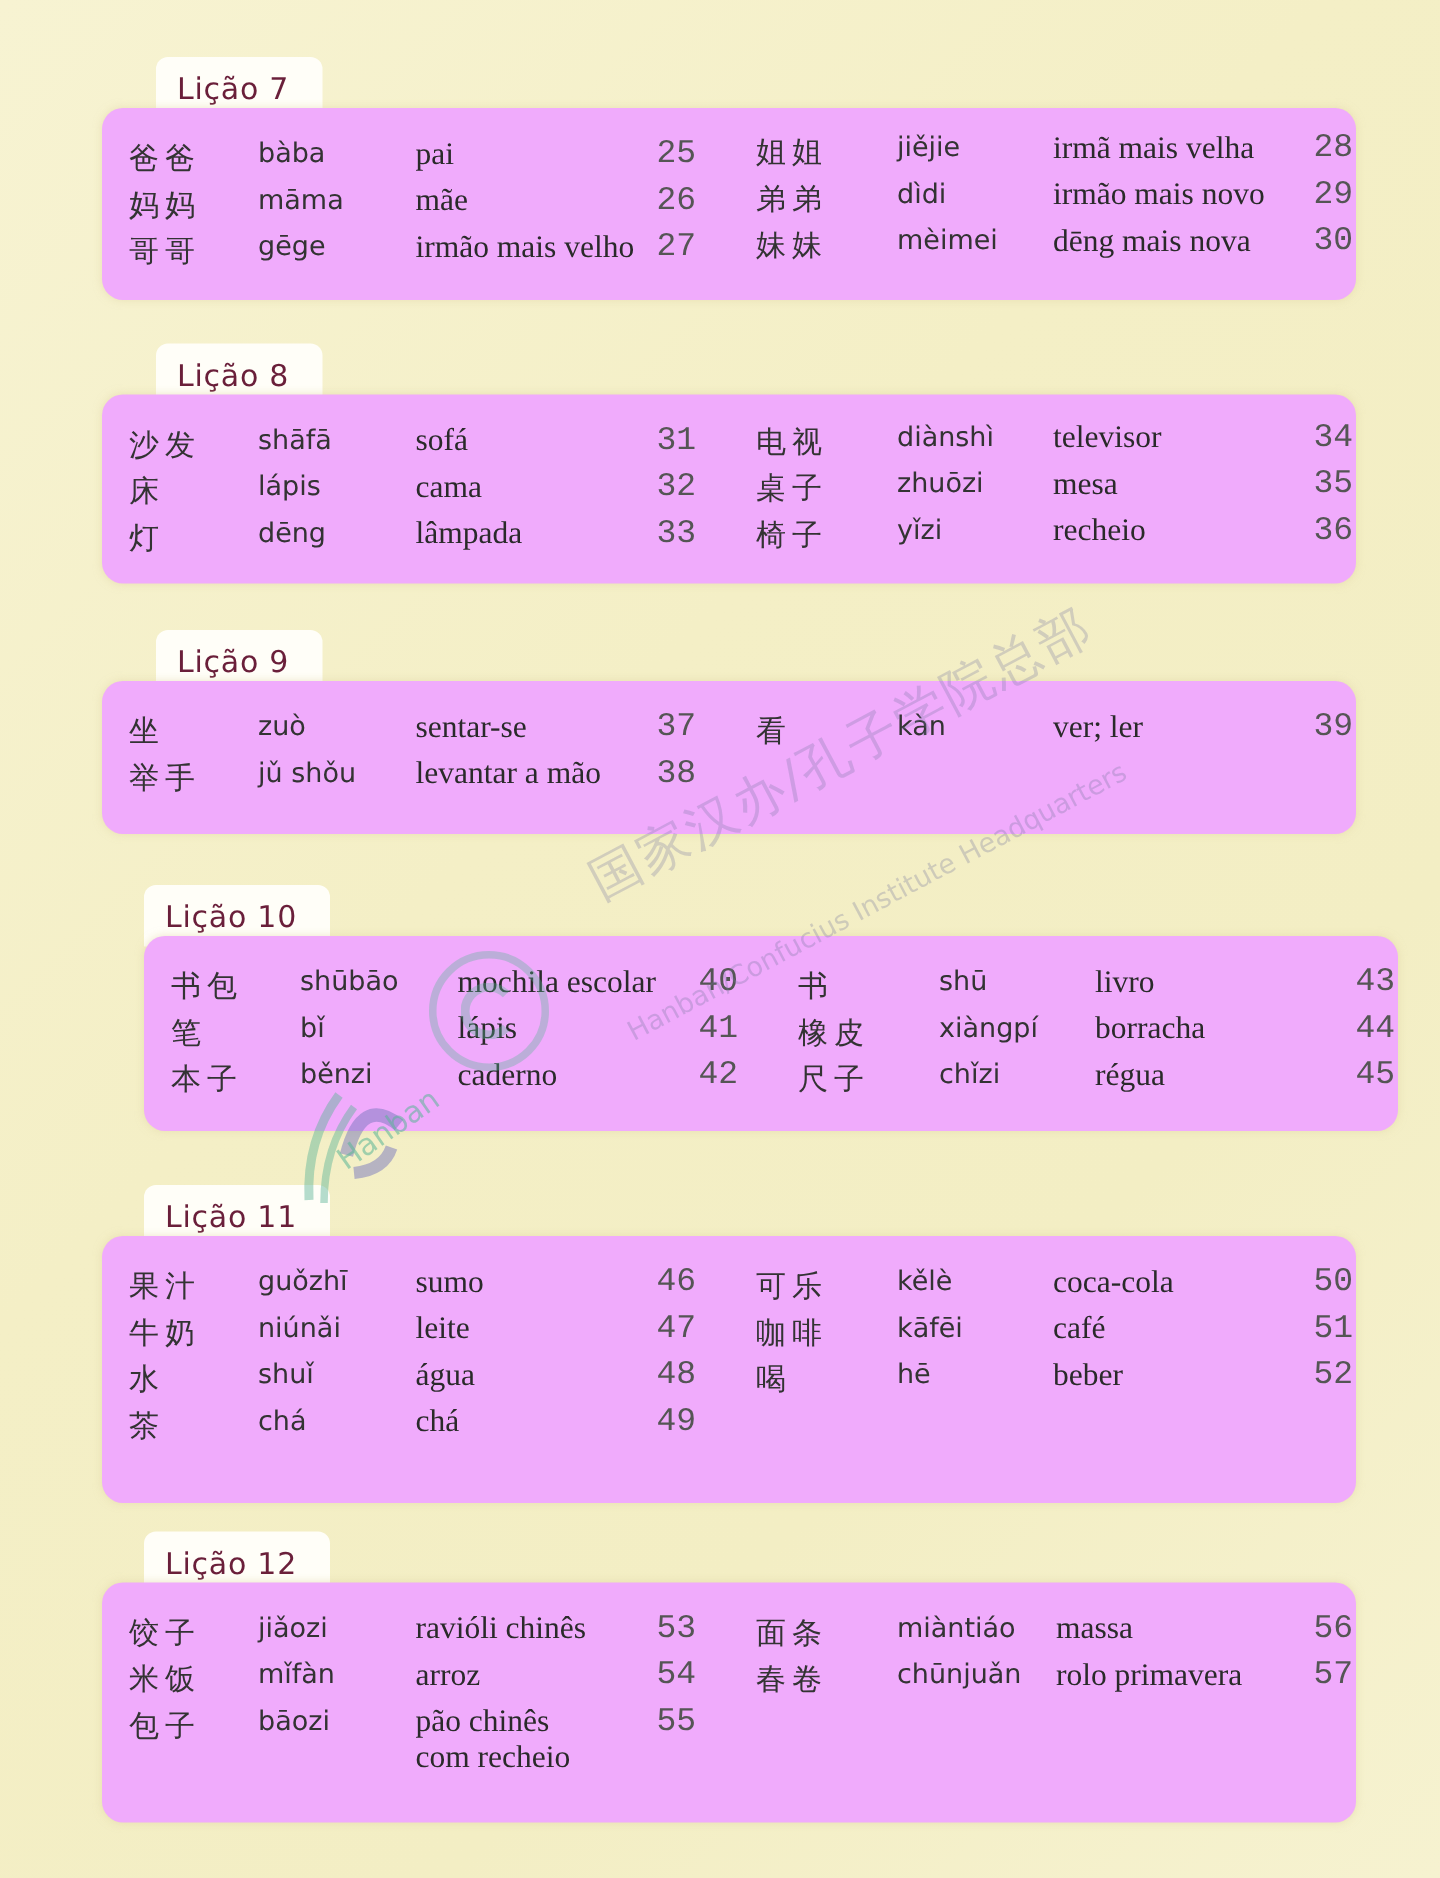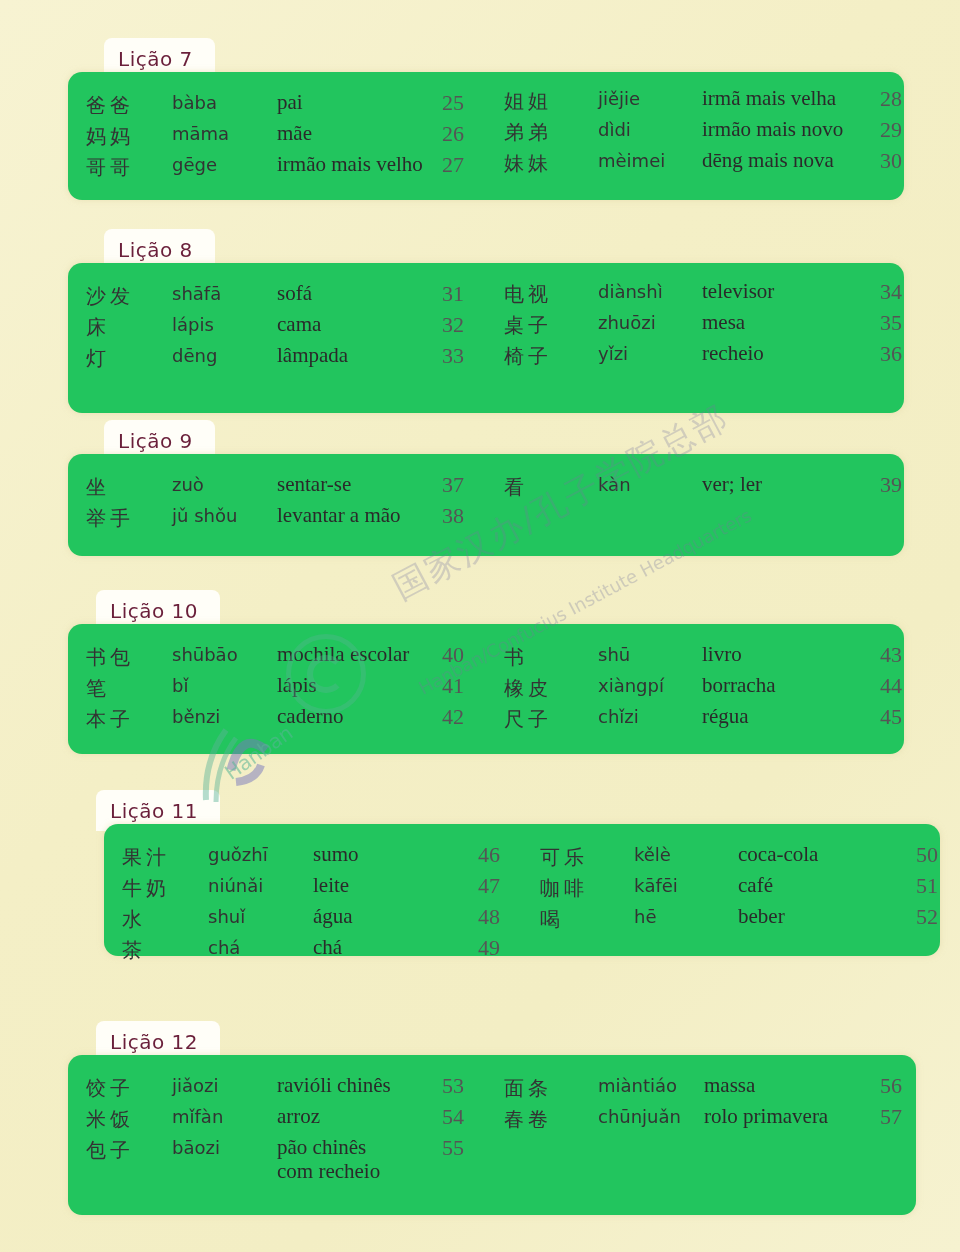--- a/index.html
+++ b/index.html
@@ -32,21 +32,21 @@
       font-size: 20px;
       color: #6a1f3a;
       line-height: 40px;
       letter-spacing: 0.5px;
     }
     .lesson-box {
       position: absolute;
       left: 0;
       top: 34px;
       width: 836px;
-      background: #22c55e;
+      background: #f0abfc;
       border-radius: 14px;
       box-shadow: 0 0 6px rgba(220, 210, 160, 0.55);
     }
     .col {
       position: absolute;
       top: 18px;
       width: 410px;
     }
     .col-left { left: 18px; }
     .col-right { left: 436px; }
@@ -77,21 +77,21 @@
       top: 0;
       font-family: "Liberation Serif", serif;
       font-size: 21px;
       color: #2a2a2a;
       line-height: 24px;
     }
     .num {
       position: absolute;
       right: 32px;
       top: 0;
-      font-family: Liberation Serif, serif;
+      font-family: Liberation Mono, monospace;
       font-size: 22px;
       color: #555;
     }
     .col-right .pinyin { left: 94px; }
     .col-right .meaning { left: 198px; }
     .col-right .num { right: 12px; }
 
     
     .watermark {
       position: absolute;
@@ -208,21 +208,21 @@
         <span class="pinyin">mèimei</span>
         <span class="meaning">dēng mais nova</span>
         <span class="num">30</span>
       </div>
     </div>
   </div>
 </section>
 
 <section class="lesson" style="top:229px; height:162px;">
   <div class="lesson-tab">Lição 8</div>
-  <div class="lesson-box" style="height:150px;">
+  <div class="lesson-box" style="height:126px;">
     <div class="col col-left">
       <div class="row">
         <span class="hanzi">沙发</span>
         <span class="pinyin">shāfā</span>
         <span class="meaning">sofá</span>
         <span class="num">31</span>
       </div>
       <div class="row">
         <span class="hanzi">床</span>
         <span class="pinyin">lápis</span>
@@ -282,21 +282,21 @@
         <span class="pinyin">kàn</span>
         <span class="meaning">ver; ler</span>
         <span class="num">39</span>
       </div>
     </div>
   </div>
 </section>
 
 <section class="lesson" style="top:590px; height:165px;">
   <div class="lesson-tab" style="left:28px;">Lição 10</div>
-  <div class="lesson-box" style="height:130px;">
+  <div class="lesson-box" style="height:130px;margin-left:28px;">
     <div class="col col-left">
       <div class="row">
         <span class="hanzi">书包</span>
         <span class="pinyin">shūbāo</span>
         <span class="meaning">mochila escolar</span>
         <span class="num">40</span>
       </div>
       <div class="row">
         <span class="hanzi">笔</span>
         <span class="pinyin">bǐ</span>
@@ -328,21 +328,21 @@
         <span class="pinyin">chǐzi</span>
         <span class="meaning">régua</span>
         <span class="num">45</span>
       </div>
     </div>
   </div>
 </section>
 
 <section class="lesson" style="top:790px; height:200px;">
   <div class="lesson-tab" style="left:28px;">Lição 11</div>
-  <div class="lesson-box" style="height:132px;margin-left:36px;">
+  <div class="lesson-box" style="height:178px;">
     <div class="col col-left">
       <div class="row">
         <span class="hanzi">果汁</span>
         <span class="pinyin">guǒzhī</span>
         <span class="meaning">sumo</span>
         <span class="num">46</span>
       </div>
       <div class="row">
         <span class="hanzi">牛奶</span>
         <span class="pinyin">niúnǎi</span>
@@ -380,21 +380,21 @@
         <span class="pinyin">hē</span>
         <span class="meaning">beber</span>
         <span class="num">52</span>
       </div>
     </div>
   </div>
 </section>
 
 <section class="lesson" style="top:1021px; height:195px;">
   <div class="lesson-tab" style="left:28px;">Lição 12</div>
-  <div class="lesson-box" style="height:160px;padding-left:12px;">
+  <div class="lesson-box" style="height:160px;">
     <div class="col col-left">
       <div class="row">
         <span class="hanzi">饺子</span>
         <span class="pinyin">jiǎozi</span>
         <span class="meaning">ravióli chinês</span>
         <span class="num">53</span>
       </div>
       <div class="row">
         <span class="hanzi">米饭</span>
         <span class="pinyin">mǐfàn</span>

